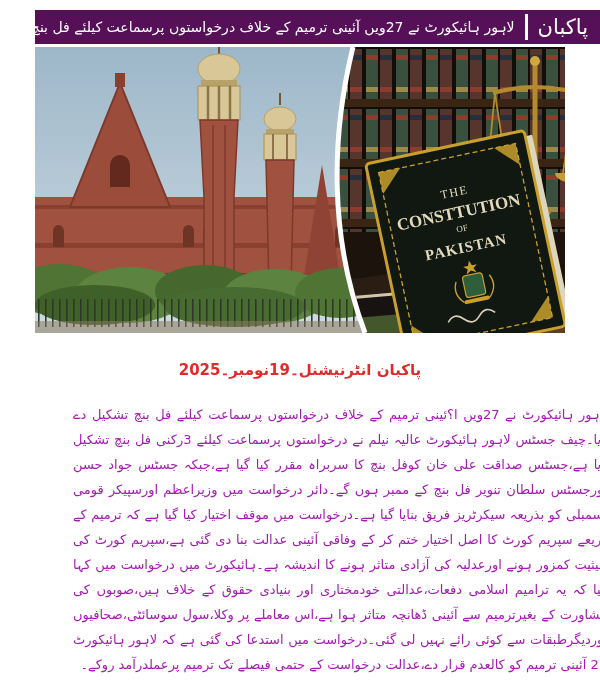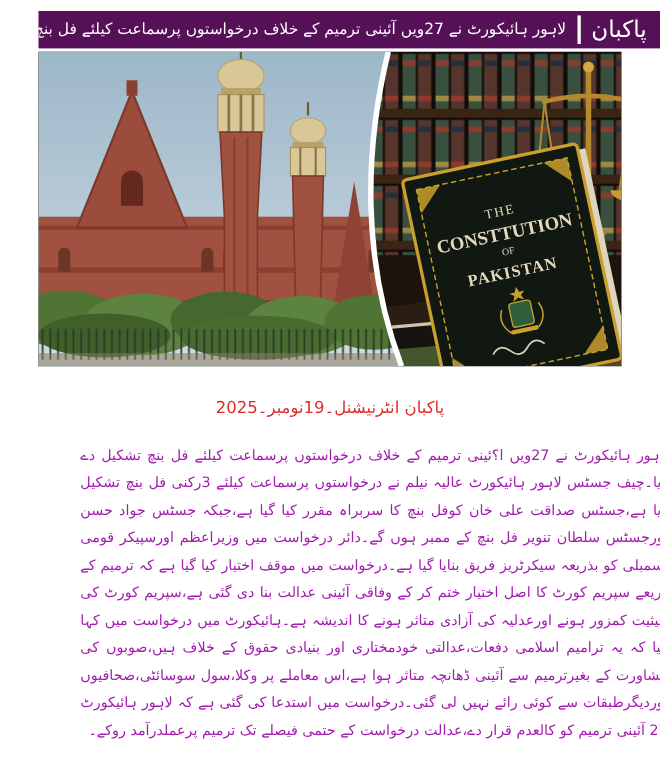--- a/index.html
+++ b/index.html
@@ -20,21 +20,21 @@
     flex:1;color:#fff;font-size:14px;line-height:34px;
     padding:0 10px 0 8px;white-space:nowrap;overflow:hidden;text-align:start;
   }
   .photo{
     position:absolute;left:35px;top:47px;width:530px;height:286px;
     background:#222;overflow:hidden;
   }
   .photo svg{display:block;}
   .dateline{
     position:absolute;left:0;top:361px;width:600px;text-align:center;
-    direction:rtl;color:#e02b2b;font-weight:normal;font-size:15px;
+    direction:rtl;color:#e02b2b;font-weight:bold;font-size:15px;
   }
   .article{
     position:absolute;left:33px;top:402px;width:534px;
     direction:rtl;text-align:justify;color:#a21caf;
     font-size:13px;line-height:25px;margin-left:40px;
   }
   .book-title{font-family:"Liberation Serif","DejaVu Serif",serif;fill:#e3dabe;}
 </style>
 </head>
 <body>

